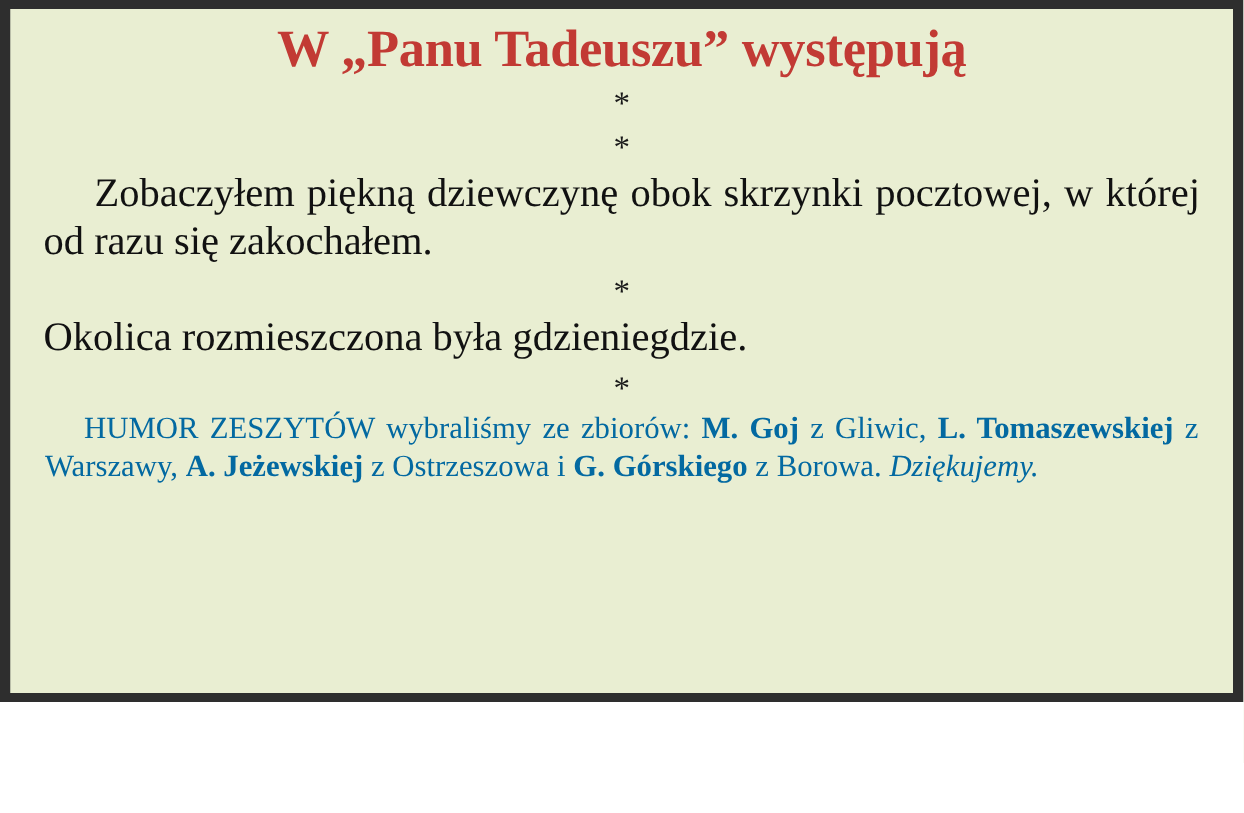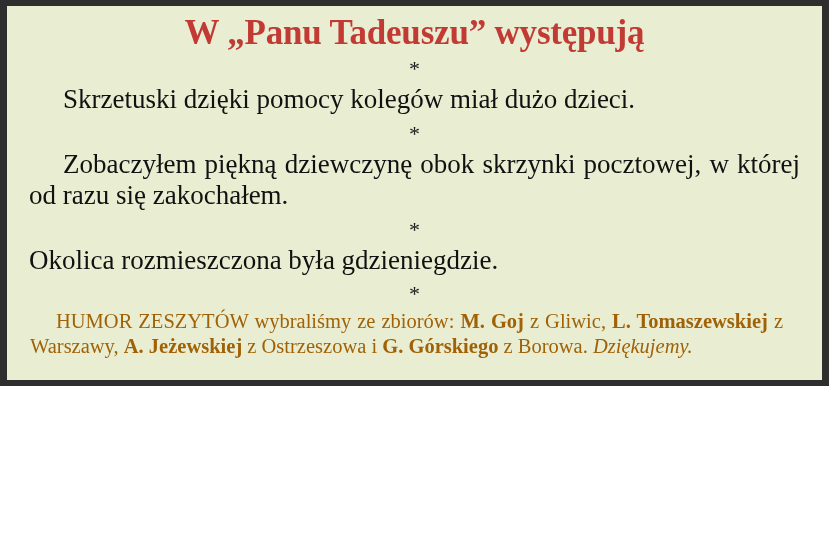--- a/index.html
+++ b/index.html
@@ -9,21 +9,21 @@
   }
   body {
     width: 829px;
     height: 542px;
     overflow: hidden;
     font-family: "Liberation Serif", serif;
   }
   .clipping {
     position: relative;
     width: 829px;
-    height: 386px;
+    height: 468px;
     background: #e9eed2;
     box-sizing: border-box;
     border-left: 7px solid #2e2e2e;
     border-right: 7px solid #2e2e2e;
     border-top: 6px solid #2e2e2e;
     border-bottom: 6px solid #2e2e2e;
   }
   .inner {
     position: absolute;
     left: 0; top: 0; right: 0; bottom: 0;
@@ -63,45 +63,44 @@
   }
   .joke.j2 {
     text-align: justify;
     text-align-last: left;
   }
   .joke.j3 {
     text-align: right;
     text-indent: 0;
   }
   .credits {
-    color: #a16207;
+    color: #0369a1;
     font-size: 20.5px;
     line-height: 1.22;
     text-align: justify;
     text-align-last: left;
     text-indent: 26px;
-    margin: 2px 19px 0 3px;
+    margin: 2px 3px 0 3px;
     font-family: "Liberation Serif", serif;
   }
   .credits b { font-weight: bold; }
   .credits i { font-style: italic; }
 </style>
 </head>
 <body>
 
 <div class="clipping">
   <div class="inner">
 
     <div class="headline">
       <span class="l1">W „Panu Tadeuszu” występują</span>
     </div>
 
     <div class="star">*</div>
 
-    <p class="joke j1">Skrzetuski dzięki pomocy kolegów miał dużo dzieci.</p>
 
     <div class="star">*</div>
 
     <p class="joke j2">Zobaczyłem piękną dziewczynę obok skrzynki pocztowej, w której od razu się zakochałem.</p>
 
     <div class="star">*</div>
 
     <p class="joke j3">Okolica rozmieszczona była gdzieniegdzie.</p>
 
     <div class="star">*</div>

